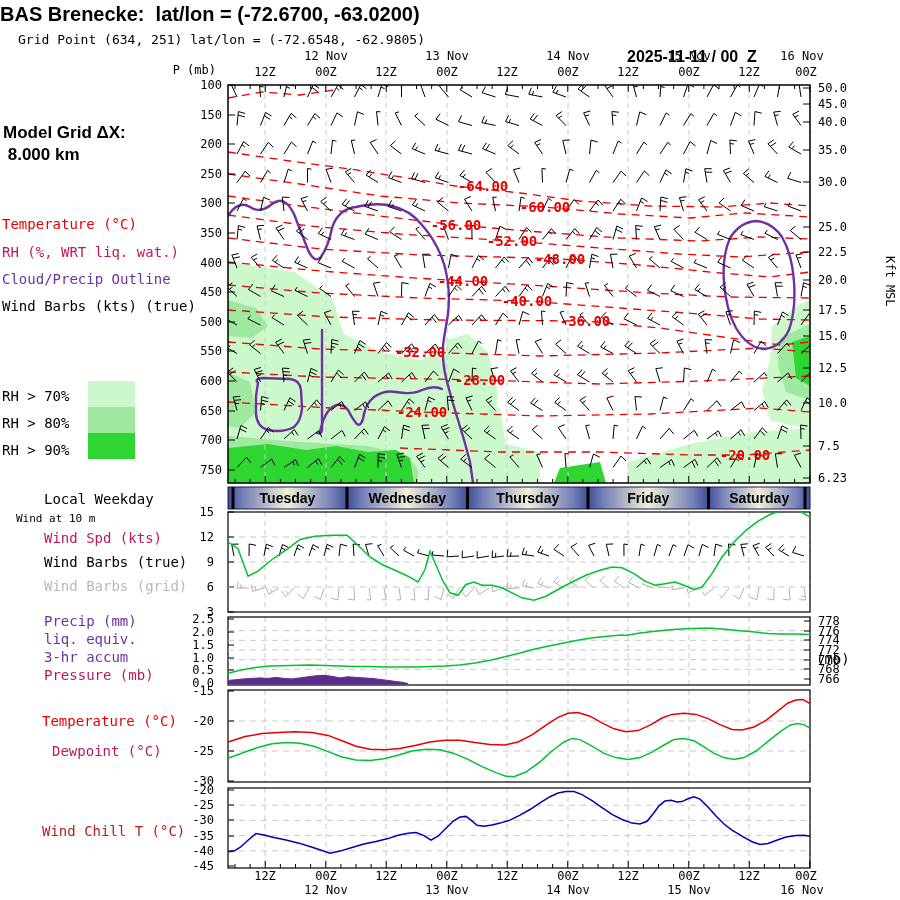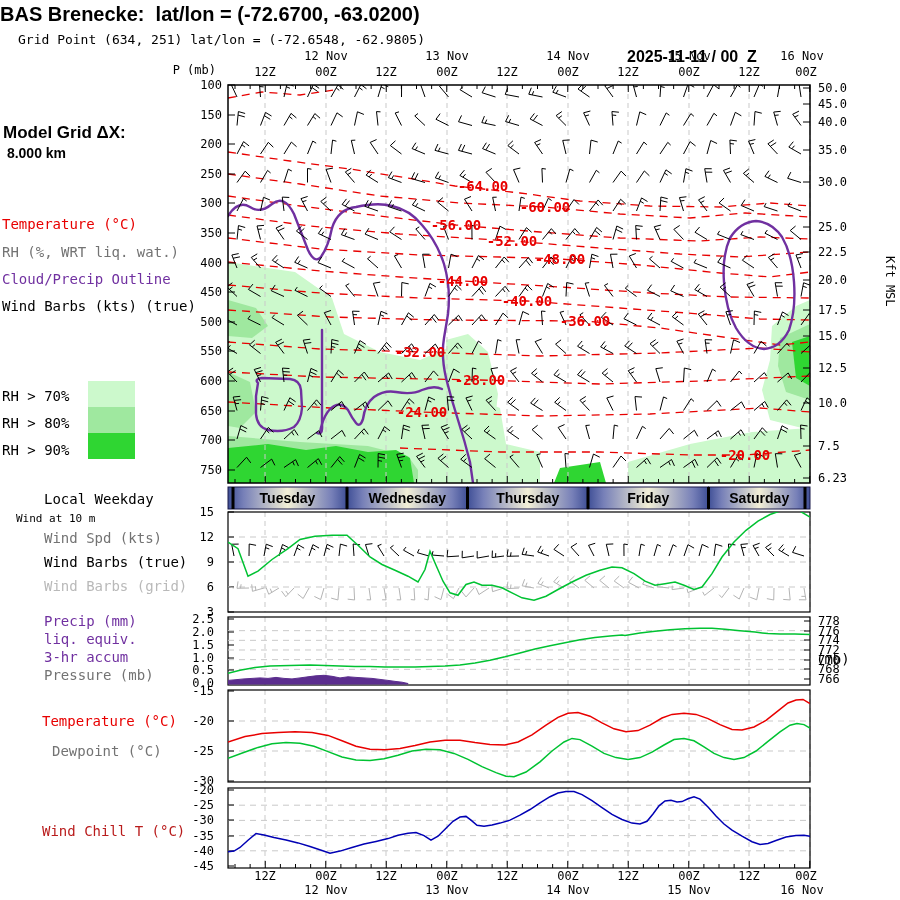--- a/index.html
+++ b/index.html
@@ -5,31 +5,31 @@
   html,body{margin:0;padding:0;background:#fff;}
   #wrap{position:relative;width:900px;height:900px;background:#fff;overflow:hidden;
         font-family:"DejaVu Sans Mono",monospace;color:#000;}
   svg{position:absolute;left:0;top:0;}
   .t{position:absolute;white-space:pre;font-family:"DejaVu Sans Mono",monospace;font-size:14px;line-height:1.15;}
   .title{left:0;top:3px;font-family:Liberation Sans, sans-serif;font-weight:bold;font-size:20px;}
   .cycle{left:627px;top:4px;font-family:"Liberation Sans",sans-serif;font-weight:bold;font-size:16px;line-height:21px;}
   .subtitle{left:18px;top:33px;font-size:13px;}
   .pmb{left:156px;top:64px;width:60px;text-align:right;font-size:12px;}
   .mgrid1{left:3px;top:123px;font-family:"Liberation Sans",sans-serif;font-weight:bold;font-size:17px;}
-  .mgrid2{left:3px;top:145px;font-family:"Liberation Sans",sans-serif;font-weight:bold;font-size:14px;}
+  .mgrid2{left:3px;top:145px;font-family:"Liberation Sans",sans-serif;font-weight:bold;font-size:17px;}
   .lg1{left:2px;top:216px;} .lg2{left:2px;top:244px;} .lg3{left:2px;top:271px;} .lg4{left:2px;top:298px;}
   .rh1{left:2px;top:388px;} .rh2{left:2px;top:415px;} .rh3{left:2px;top:442px;}
   .sw{position:absolute;left:88px;width:47px;height:26px;}
   .lw{left:44px;top:491px;} .w10{left:16px;top:513px;font-size:11px;}
   .wspd{left:44px;top:530px;} .wbt{left:44px;top:554px;} .wbg{left:44px;top:578px;text-align:right;}
   .pr1{left:44px;top:613px;} .pr2{left:44px;top:631px;} .pr3{left:44px;top:649px;} .pres{left:44px;top:667px;}
   .tmp{left:42px;top:713px;} .dew{left:52px;top:743px;} .wch{left:42px;top:823px;}
   .mbr{left:816px;top:641px;margin-top:10px;}
   .kft{left:896px;top:256px;font-size:12px;transform:rotate(90deg);transform-origin:0 0;}
-  .c-red{color:#e80000}.c-green{color:#737373}.c-purple{color:#7030a0}.c-gray{color:#b9b9b9}.c-blue{color:#b91c1c}
+  .c-red{color:#e80000}.c-green{color:#be185d}.c-purple{color:#7030a0}.c-gray{color:#b9b9b9}.c-blue{color:#b91c1c}
 </style>
 </head>
 <body>
 
 <div id="wrap">
   <svg id="plot" width="900" height="900" viewBox="0 0 900 900">
       <defs>
         <clipPath id="clipMain">
           <rect x="228" y="85" width="582" height="398"></rect>
         </clipPath>

